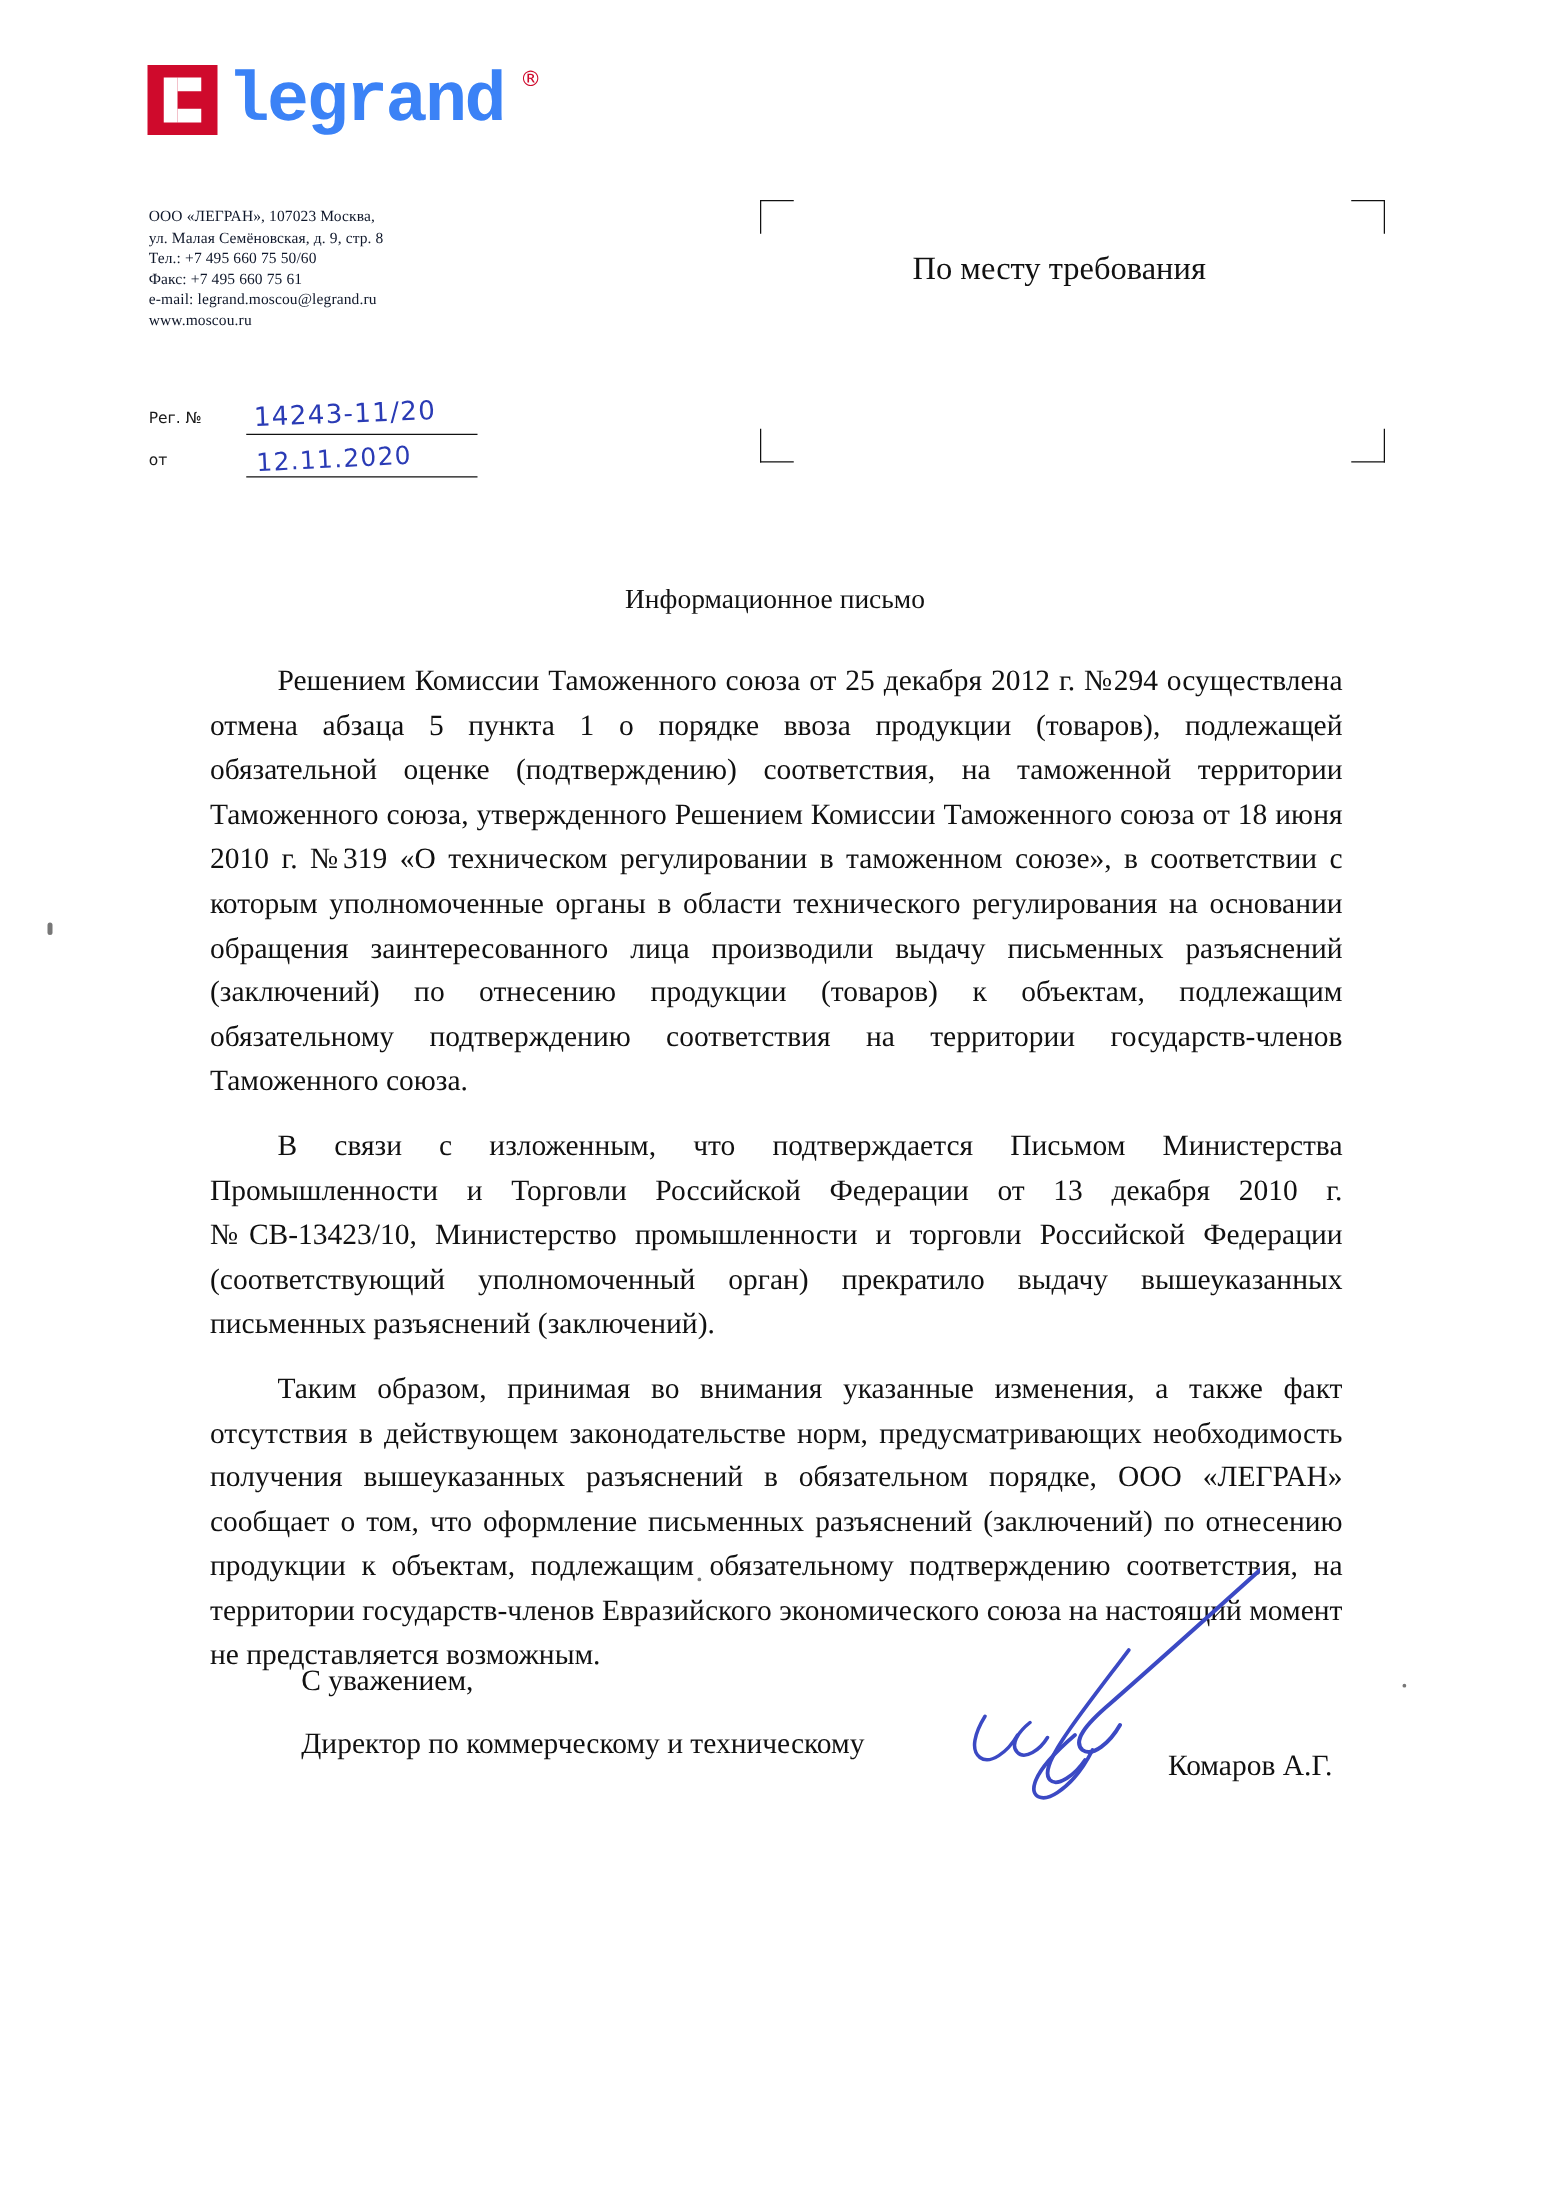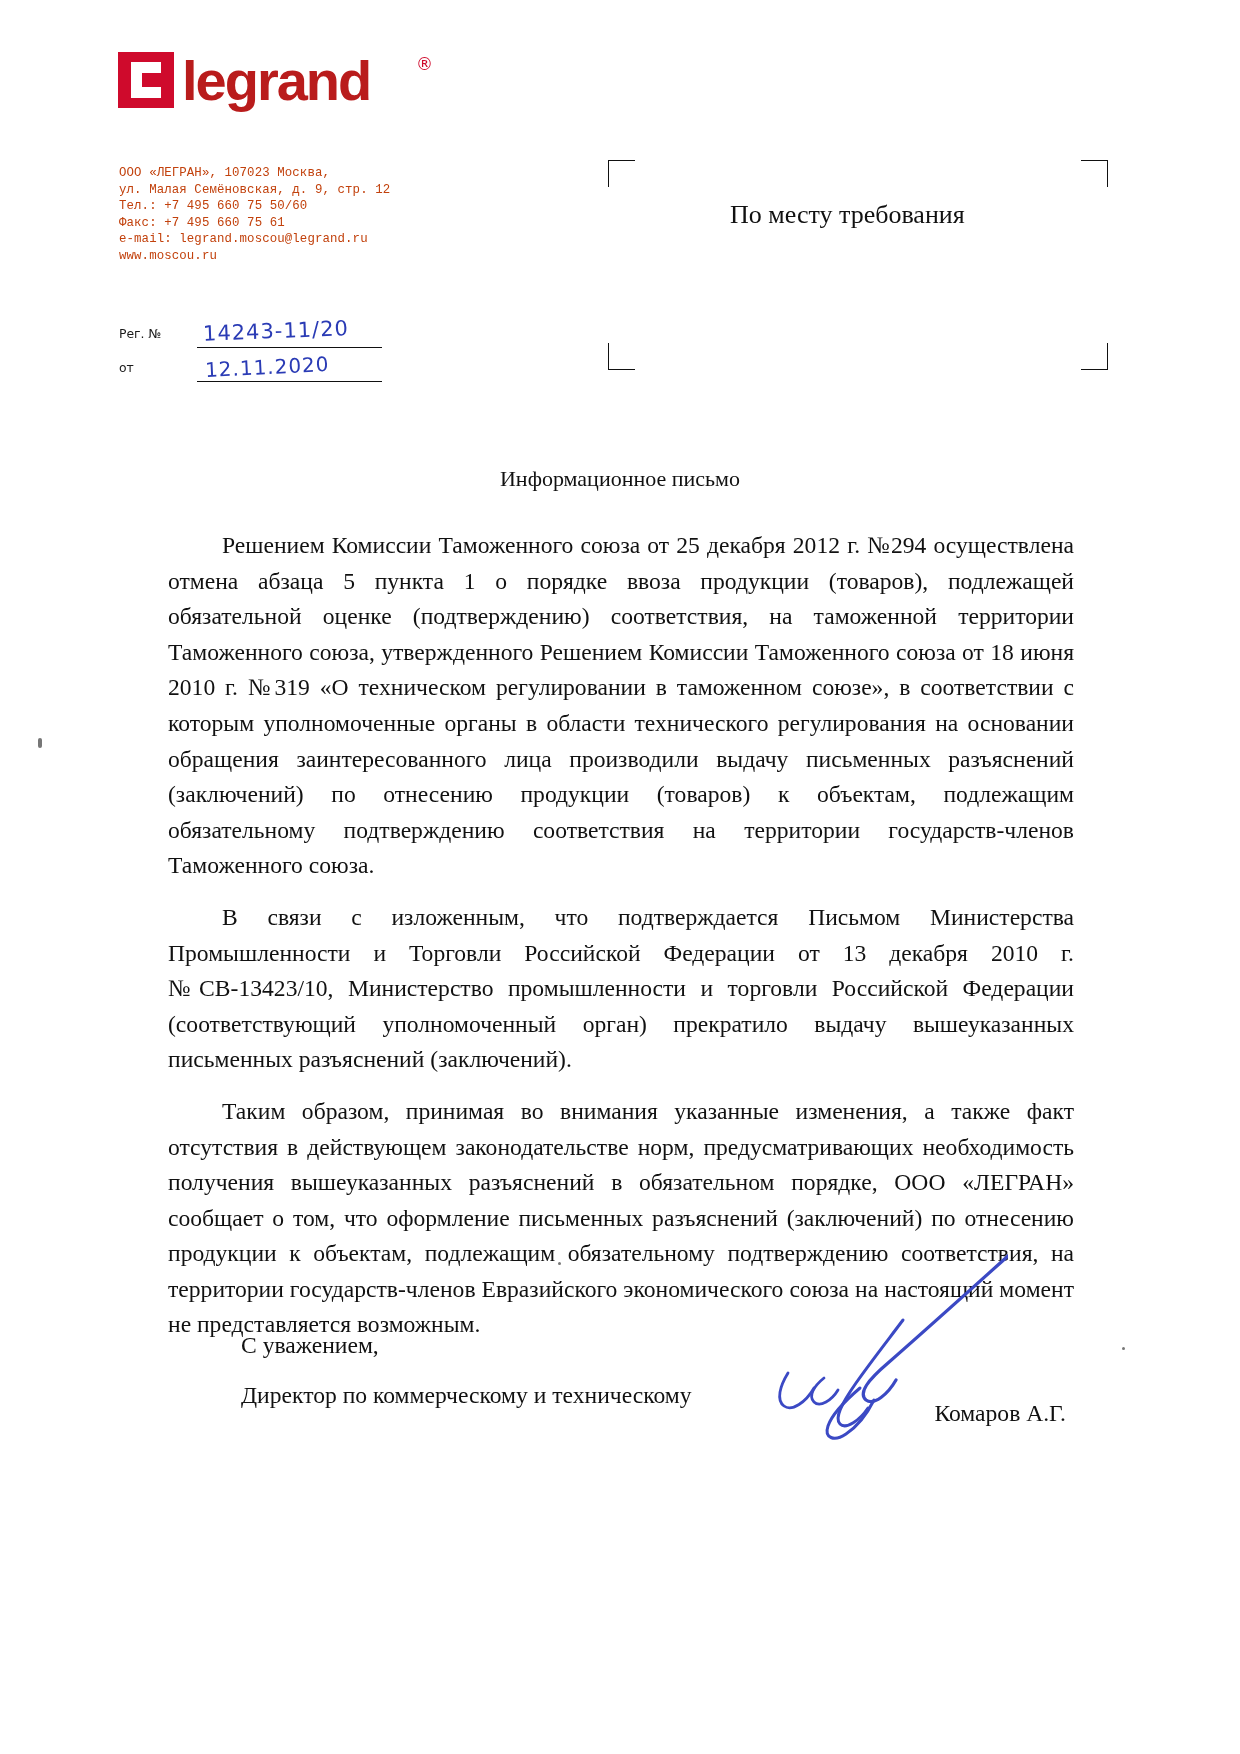--- a/index.html
+++ b/index.html
@@ -55,45 +55,45 @@
     left: 24px;
     top: 35px;
     width: 19px;
     height: 11px;
     background: #ffffff;
   }
   .logo-word {
     position: absolute;
     left: 64px;
     top: -2px;
-    font-family: Liberation Sans, sans-serif;
+    font-family: Liberation Mono, monospace;
     font-weight: bold;
     font-size: 56px;
     letter-spacing: -2px;
-    color: #b91c1c;
+    color: #3b82f6;
     line-height: 70px;
   }
   .logo-reg {
     position: absolute;
     left: 298px;
     top: 6px;
     font-family: "DejaVu Sans", sans-serif;
     font-size: 17px;
     color: #cf0a2c;
   }
 
   .company-info {
     position: absolute;
     left: 119px;
     top: 165px;
     width: 330px;
-    font-family: Liberation Mono, monospace;
+    font-family: Liberation Serif, serif;
     font-size: 12.4px;
     line-height: 16.6px;
-    color: #c2410c;
+    color: #0f172a;
     letter-spacing: 0.1px;
   }
 
   
   .reg-block {
     position: absolute;
     left: 119px;
     top: 320px;
     width: 280px;
     font-family: "DejaVu Sans", sans-serif;
@@ -240,21 +240,21 @@
 <div class="logo-block">
   <div class="logo-mark">
     <div class="logo-mark-notch"></div>
   </div>
   <div class="logo-word">legrand</div>
   <div class="logo-reg">®</div>
 </div>
 
 <div class="company-info">
   <div>ООО «ЛЕГРАН», 107023 Москва,</div>
-  <div>ул. Малая Семёновская, д. 9, стр. 12</div>
+  <div>ул. Малая Семёновская, д. 9, стр. 8</div>
   <div>Тел.:  +7 495 660 75 50/60</div>
   <div>Факс: +7 495 660 75 61</div>
   <div>e-mail: legrand.moscou@legrand.ru</div>
   <div>www.moscou.ru</div>
 </div>
 
 <div class="reg-block">
   <div class="reg-row">
     <div class="reg-label">Рег. №</div>
     <div class="reg-hand">14243-11/20</div>

